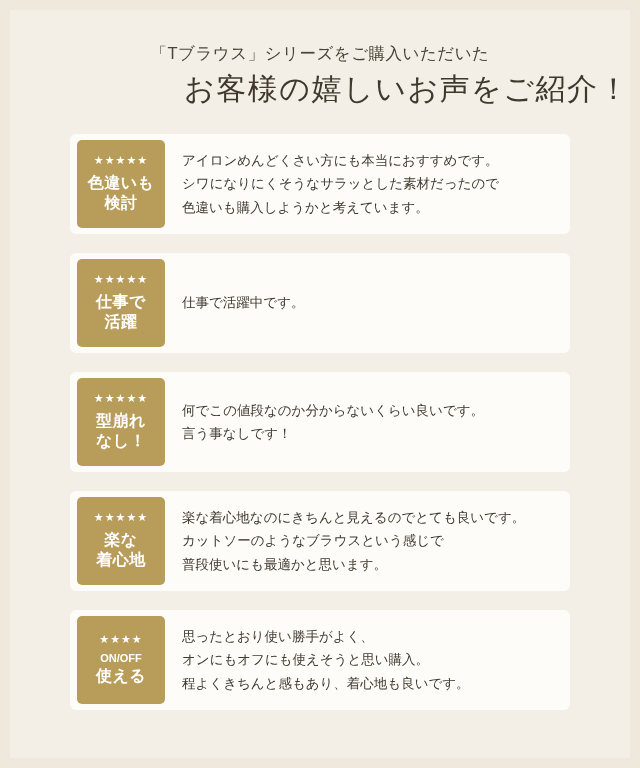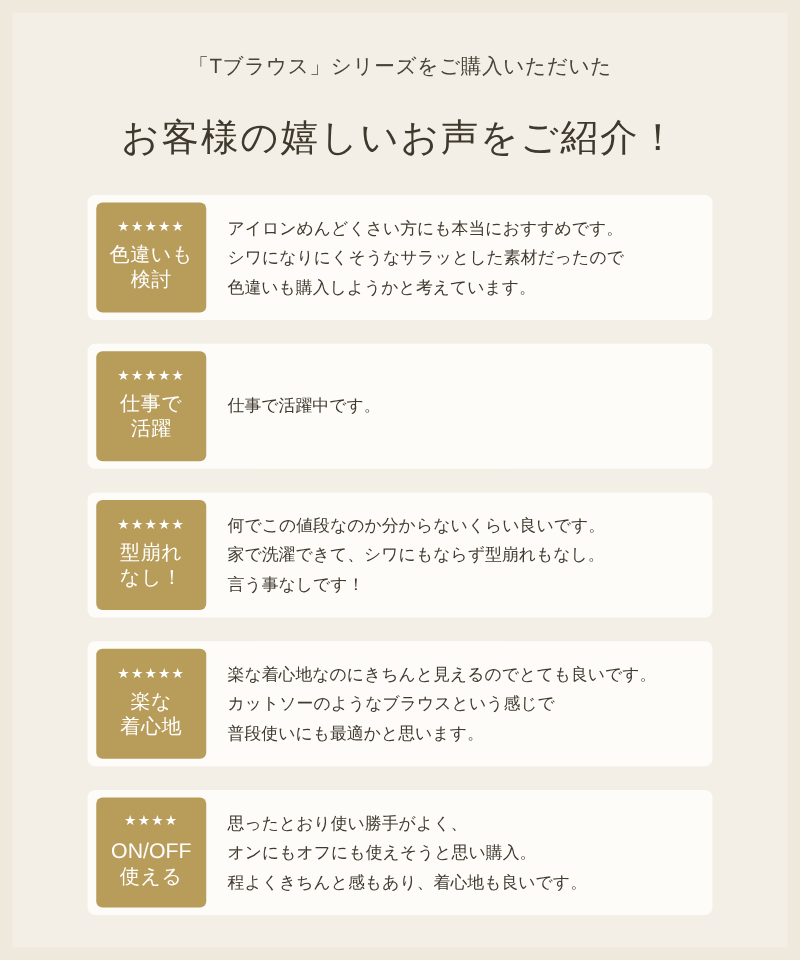--- a/index.html
+++ b/index.html
@@ -33,27 +33,28 @@
     padding-top: 32px;
     text-align: center;
   }
   .header .sub {
     font-size: 16.5px;
     color: #4a4338;
     letter-spacing: 0.5px;
     line-height: 1.4;
   }
   .header .main {
-    margin-top: 26px;
+    margin-top: 4px;
     font-size: 30px;
     color: #3f382d;
     letter-spacing: 1.5px;
     line-height: 1.3;
     font-family: "Liberation Serif", serif;
     font-weight: normal;
+    text-align: right;
   }
   .cards {
     margin-top: 26px;
     padding: 0 60px;
   }
   .card {
     position: relative;
     background: #fdfcf9;
     border-radius: 6px;
     height: 100px;
@@ -79,27 +80,27 @@
   }
   .badge .stars {
     font-size: 11px;
     letter-spacing: 1px;
     line-height: 1;
     margin-bottom: 7px;
     color: #ffffff;
   }
   .badge .btext {
     font-size: 16px;
-    font-weight: normal;
+    font-weight: bold;
     line-height: 1.25;
     text-align: center;
     letter-spacing: 0.5px;
   }
   .badge .btext.wide {
-    font-size: 17px;
+    font-size: 11px;
     letter-spacing: 0px;
   }
   .lines {
     margin-left: 112px;
     padding-right: 14px;
     color: #40392e;
     font-size: 13.5px;
     line-height: 1.72;
   }
   .lines div {
@@ -144,21 +145,20 @@
       </div>
 
       <div class="card">
         <div class="badge">
           <span class="stars">★★★★★</span>
           <span class="btext">型崩れ</span>
           <span class="btext">なし！</span>
         </div>
         <div class="lines">
           <div>何でこの値段なのか分からないくらい良いです。</div>
-          <div>家で洗濯できて、シワにもならず型崩れもなし。</div>
           <div>言う事なしです！</div>
         </div>
       </div>
 
       <div class="card">
         <div class="badge">
           <span class="stars">★★★★★</span>
           <span class="btext">楽な</span>
           <span class="btext">着心地</span>
         </div>

